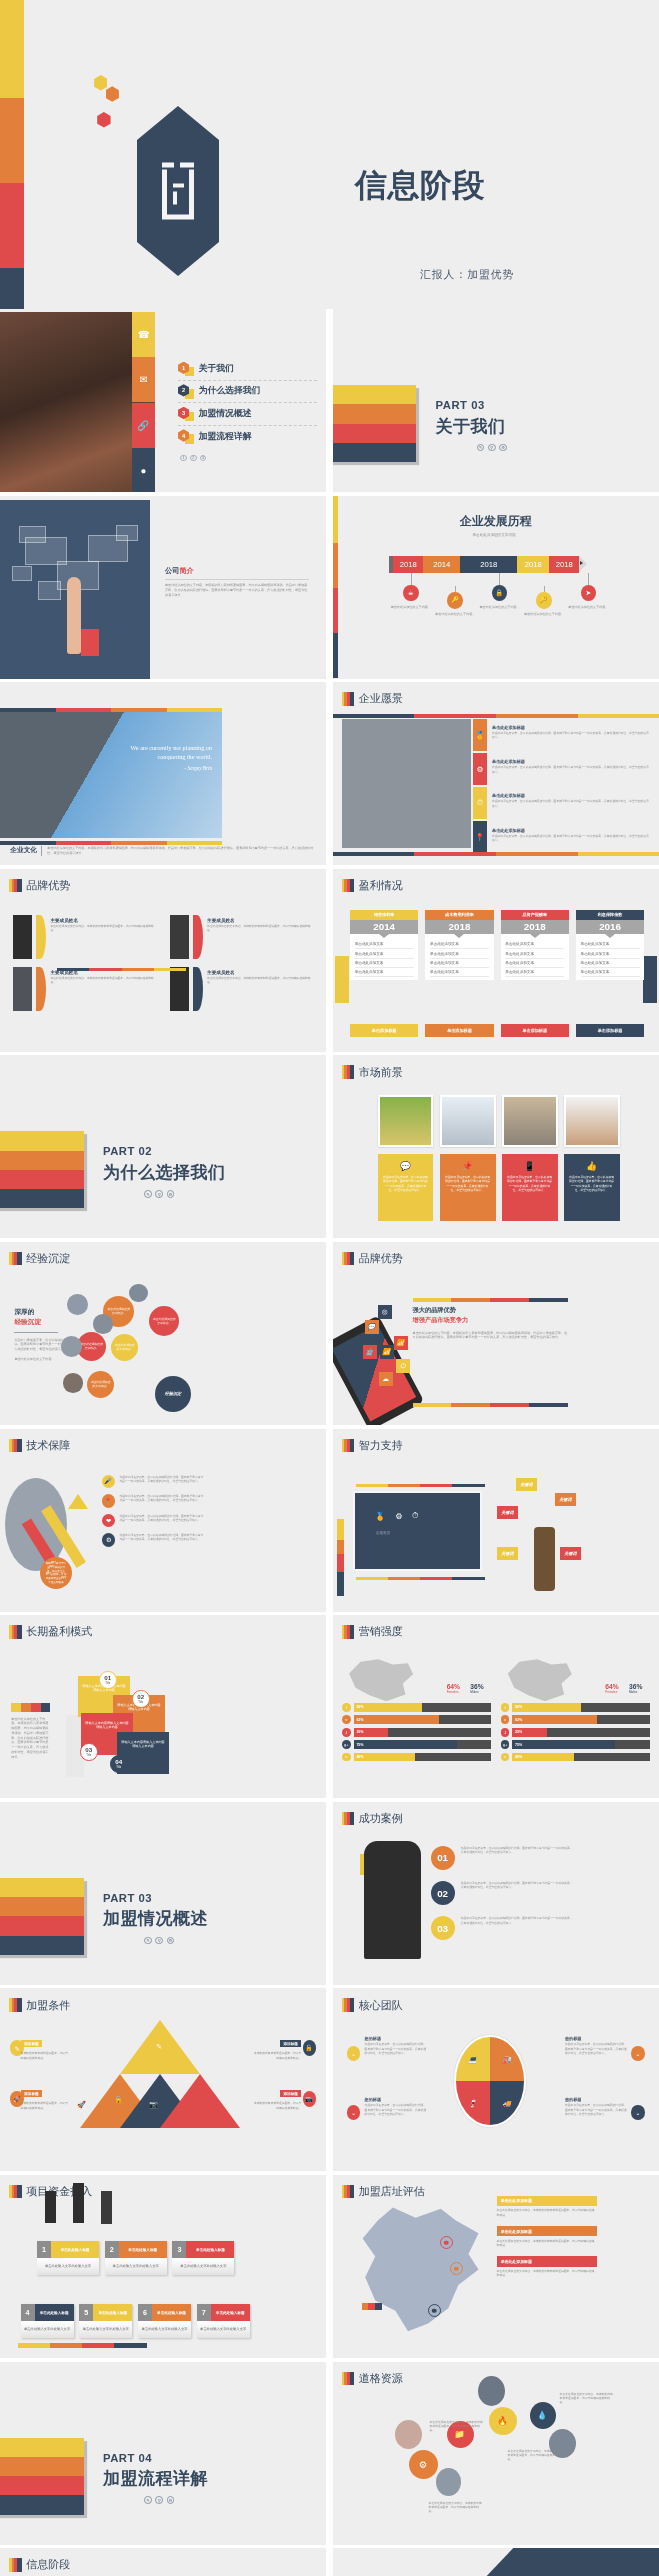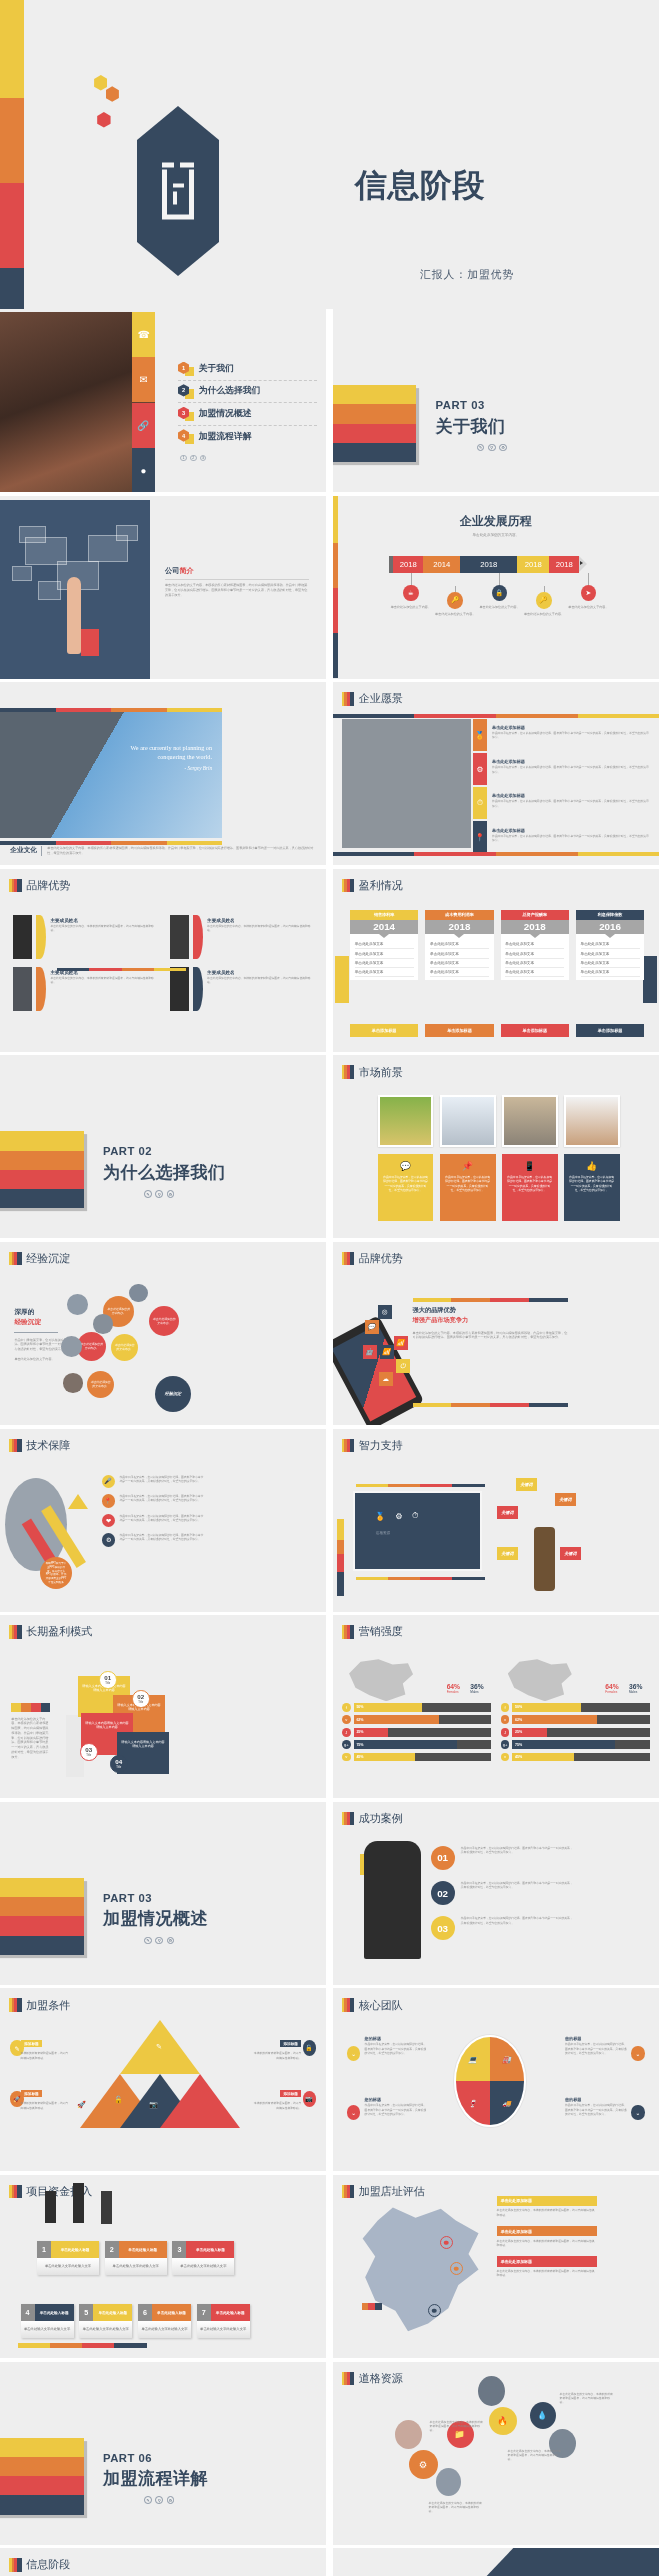--- a/index.html
+++ b/index.html
@@ -1223,21 +1223,21 @@
     <div class="row">
 
       <div class="slide">
         <div class="part-block">
           <div style="background:#edc842"></div>
             <div style="background:#e2803b"></div>
           <div style="background:#df4b4b"></div>
             <div style="background:#36495f"></div>
         </div>
         <div class="part-txt">
-          <div class="pnum">PART 06</div>
+          <div class="pnum">PART 04</div>
           <div class="pttl">加盟流程详解</div>
           <div class="part-icons">
             <i>✎</i>
               <i>⚲</i>
               <i>⚙</i>
           </div>
         </div>
       </div>
 
       <div class="slide">

